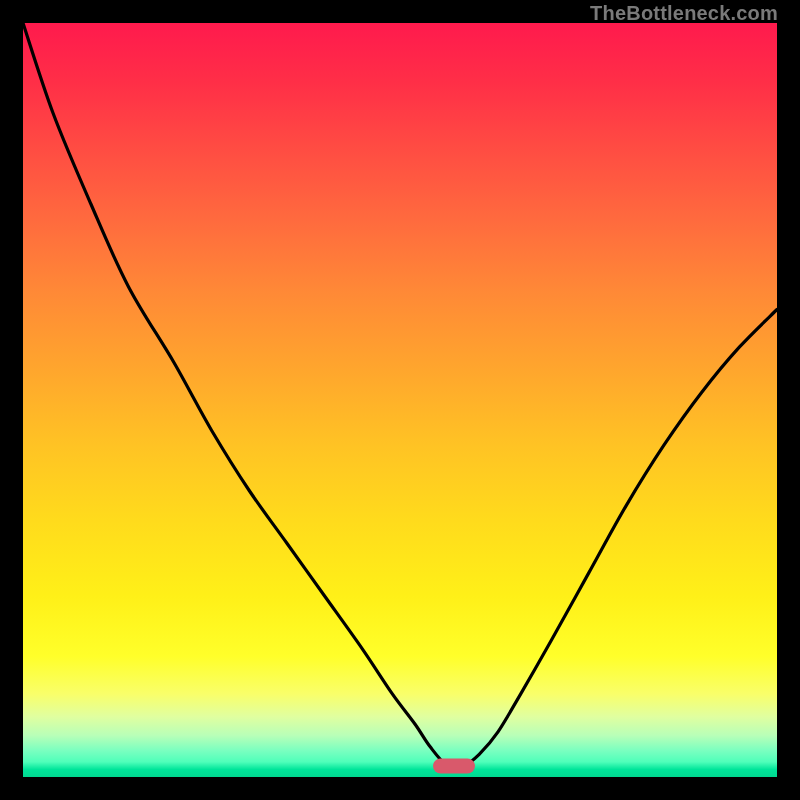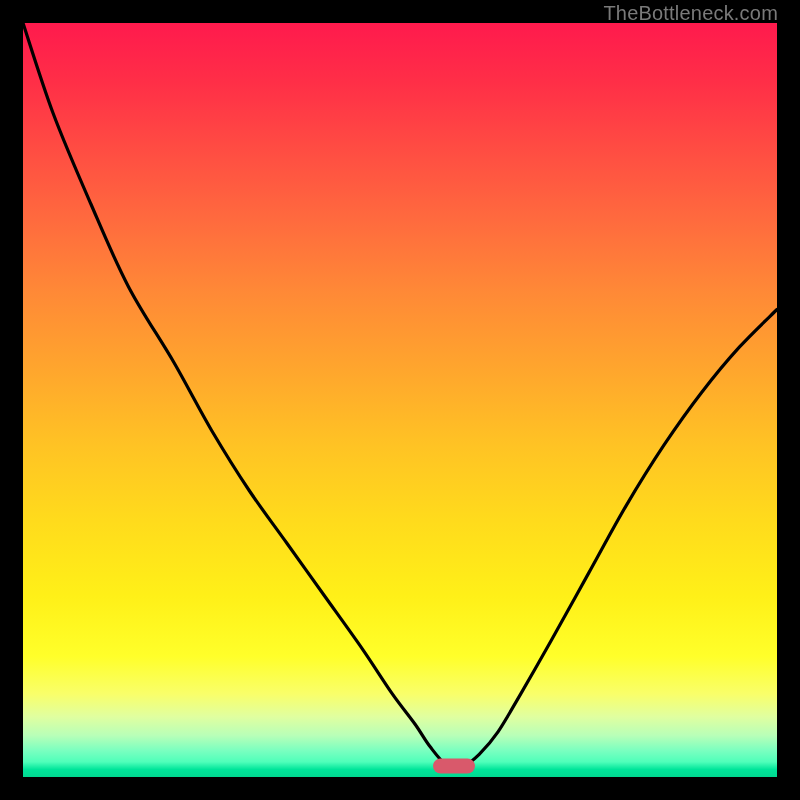--- a/index.html
+++ b/index.html
@@ -46,21 +46,21 @@
       #00e59a 99%,
       #00d890 100%
     );
   }
   .watermark {
     position: absolute;
     top: 2px;
     right: 22px;
     color: #7a7a7a;
     font-size: 20px;
-    font-weight: 400;
+    font-weight: 700;
     letter-spacing: 0.2px;
     user-select: none;
   }
   .marker {
     position: absolute;
     width: 42px;
     height: 15px;
     border-radius: 8px;
     background: #d9596b;
     transform: translate(-50%, -50%);

